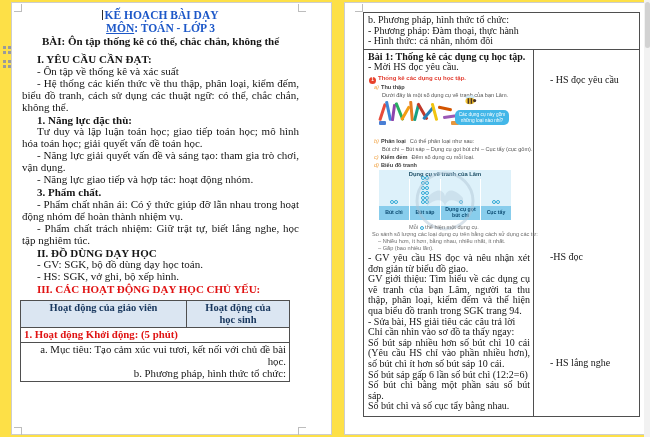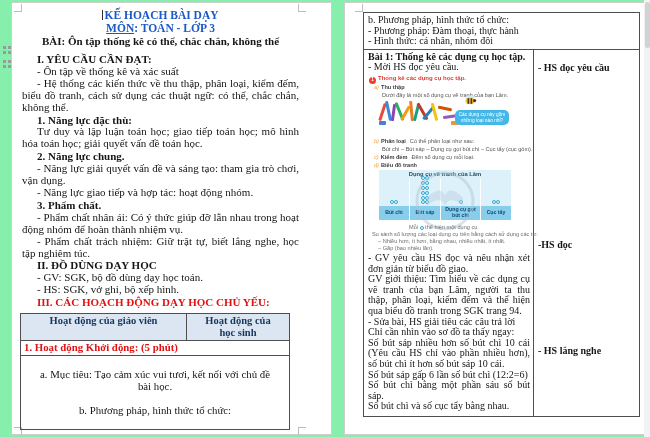--- a/index.html
+++ b/index.html
@@ -1,16 +1,16 @@
 <!DOCTYPE html>
 <html><head>
 <meta charset="utf-8">
 <style>
   html,body{margin:0;padding:0;}
-  .canvas{position:relative;width:650px;height:437px;background:#86efac;overflow:hidden;
+  .canvas{position:relative;width:650px;height:437px;background:#fde047;overflow:hidden;
           font-family:"Liberation Serif",serif;color:#151515;}
   .page{position:absolute;top:2px;background:#fff;border:1px solid #cdcdcd;box-sizing:border-box;}
   .page-left{left:11px;width:321px;height:433px;}
   .page-right{left:344px;width:306px;height:433px;border-right:none;}
   
   .mark{position:absolute;width:7px;height:7px;}
   .mark.tl{border-right:1px solid #bdbdbd;border-bottom:1px solid #bdbdbd;}
   .mark.tr{border-left:1px solid #bdbdbd;border-bottom:1px solid #bdbdbd;}
   .mark.bl{border-right:1px solid #bdbdbd;border-top:1px solid #bdbdbd;}
   .mark.br{border-left:1px solid #bdbdbd;border-top:1px solid #bdbdbd;}
@@ -35,33 +35,33 @@
   .h{font-weight:bold;margin-top:1px !important;}
   .sp-top{margin-top:6px !important;}
 
   .ltbl{margin:4px 0 0 -2px;width:270px;border:1px solid #4f4f4f;font-size:10.8px;line-height:11.9px;box-sizing:border-box;}
   .lth{display:flex;background:#dbe6f2;border-bottom:1px solid #4f4f4f;font-weight:bold;color:#17365d;font-size:10.5px;}
   .lth div{padding:1px 11px;text-align:center;box-sizing:border-box;}
   .lth .c1{width:166px;border-right:1px solid #4f4f4f;}
   .lth .c2{width:102px;}
   .lrow{border-bottom:1px solid #4f4f4f;padding:1px 3px;}
   .lrow:last-child{border-bottom:none;}
-  .lrow p{margin:12px;text-indent:0;text-align:center;}
+  .lrow p{margin:0;text-indent:0;text-align:right;}
   .red-ttl{color:#e01212;font-weight:bold;}
 
   
   .rtbl{position:absolute;left:18px;top:9px;width:277px;border:1px solid #4f4f4f;
         font-size:10px;line-height:10.6px;box-sizing:border-box;text-align:justify;}
   .rowA{border-bottom:1px solid #4f4f4f;padding:2px 4px;}
   .rowA p{margin:0;text-align:left;}
   .rowB{display:flex;min-height:366px;}
   .cellL{width:170px;border-right:1px solid #4f4f4f;box-sizing:border-box;padding:2px 3px 2px 4px;}
   .cellL p{margin:0;}
   .cellR{flex:1;position:relative;}
-  .cellR p{margin:0;position:absolute;left:4px;right:2px;text-align:left;font-weight:bold;}
+  .cellR p{margin:12px;position:absolute;left:4px;right:2px;text-align:left;}
   .n1{top:13px;} .n2{top:190px;} .n3{top:296px;}
 
   
   .sgk{position:relative;width:150px;height:176px;margin:2px 0 2px 1px;
        font-family:"Liberation Sans",sans-serif;font-size:5.6px;line-height:6.2px;
        color:#555;text-align:left;}
   .sgk .al{position:absolute;white-space:nowrap;}
   .badge{display:inline-flex;align-items:center;justify-content:center;width:7px;height:7px;
          border-radius:50%;background:#e8402a;color:#fff;font-size:4.8px;font-weight:bold;margin-right:2px;vertical-align:-1px;}
   .sgk-red{color:#e23b2e;font-weight:bold;font-size:6px;}
@@ -123,30 +123,29 @@
     <div class="lp">
       <p class="tc blue"><span class="caret"></span><span>KẾ HOẠCH BÀI DẠY</span></p>
       <p class="tc blue"><span class="u">MÔN</span><span>: TOÁN - LỚP 3</span></p>
       <p class="tc b">BÀI: Ôn tập thống kê có thể, chắc chắn, không thể</p>
 
       <p class="h sp-top">I. YÊU CẦU CẦN ĐẠT:</p>
       <p>- Ôn tập về thống kê và xác suất</p>
       <p>- Hệ thống các kiến thức về thu thập, phân loại, kiểm đếm, biểu đồ tranh, cách sử dụng các thuật ngữ: có thể, chắc chắn, không thể.</p>
       <p class="h">1. Năng lực đặc thù:</p>
       <p>Tư duy và lập luận toán học; giao tiếp toán học; mô hình hóa toán học; giải quyết vấn đề toán học.</p>
-      <p class="h">2. Năng lực chung.</p>
       <p>- Năng lực giải quyết vấn đề và sáng tạo: tham gia trò chơi, vận dụng.</p>
       <p>- Năng lực giao tiếp và hợp tác: hoạt động nhóm.</p>
       <p class="h">3. Phẩm chất.</p>
       <p>- Phẩm chất nhân ái: Có ý thức giúp đỡ lẫn nhau trong hoạt động nhóm để hoàn thành nhiệm vụ.</p>
       <p>- Phẩm chất trách nhiệm: Giữ trật tự, biết lắng nghe, học tập nghiêm túc.</p>
       <p class="h">II. ĐỒ DÙNG DẠY HỌC</p>
       <p>- GV: SGK, bộ đồ dùng dạy học toán.</p>
       <p>- HS: SGK, vở ghi, bộ xếp hình.</p>
-      <p class="h red">III. CÁC HOẠCH ĐỘNG DẠY HỌC CHỦ YẾU:</p>
+      <p class="h red">III. CÁC HOẠT ĐỘNG DẠY HỌC CHỦ YẾU:</p>
 
       <div class="ltbl">
         <div class="lth">
           <div class="c1">Hoạt động của giáo viên</div>
           <div class="c2">Hoạt động của học sinh</div>
         </div>
         <div class="lrow red-ttl">1. Hoạt động Khởi động: (5 phút)</div>
         <div class="lrow">
           <p>a. Mục tiêu: Tạo cảm xúc vui tươi, kết nối với chủ đề bài học.</p>
           <p>b. Phương pháp, hình thức tổ chức:</p>

